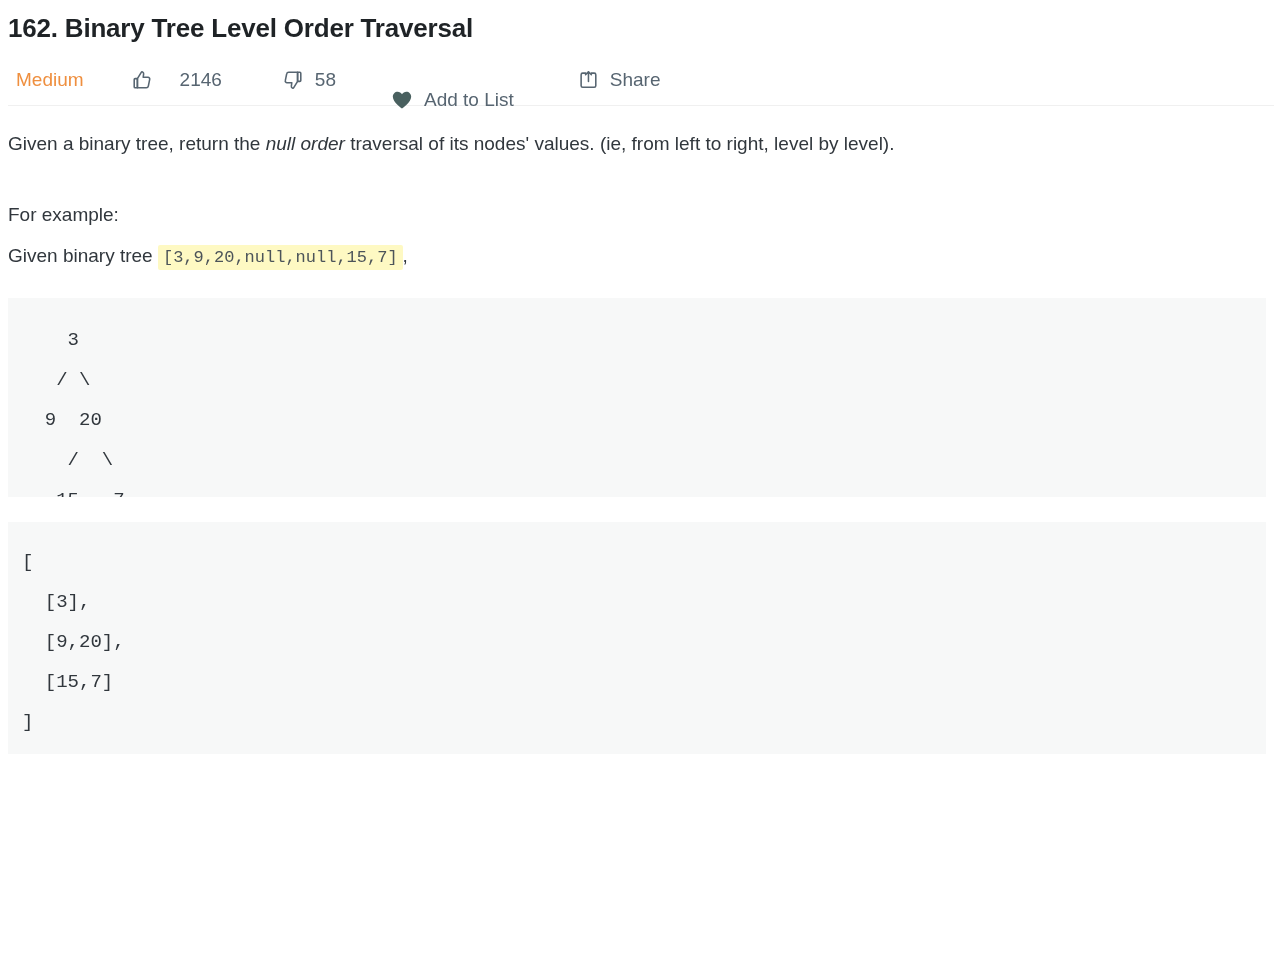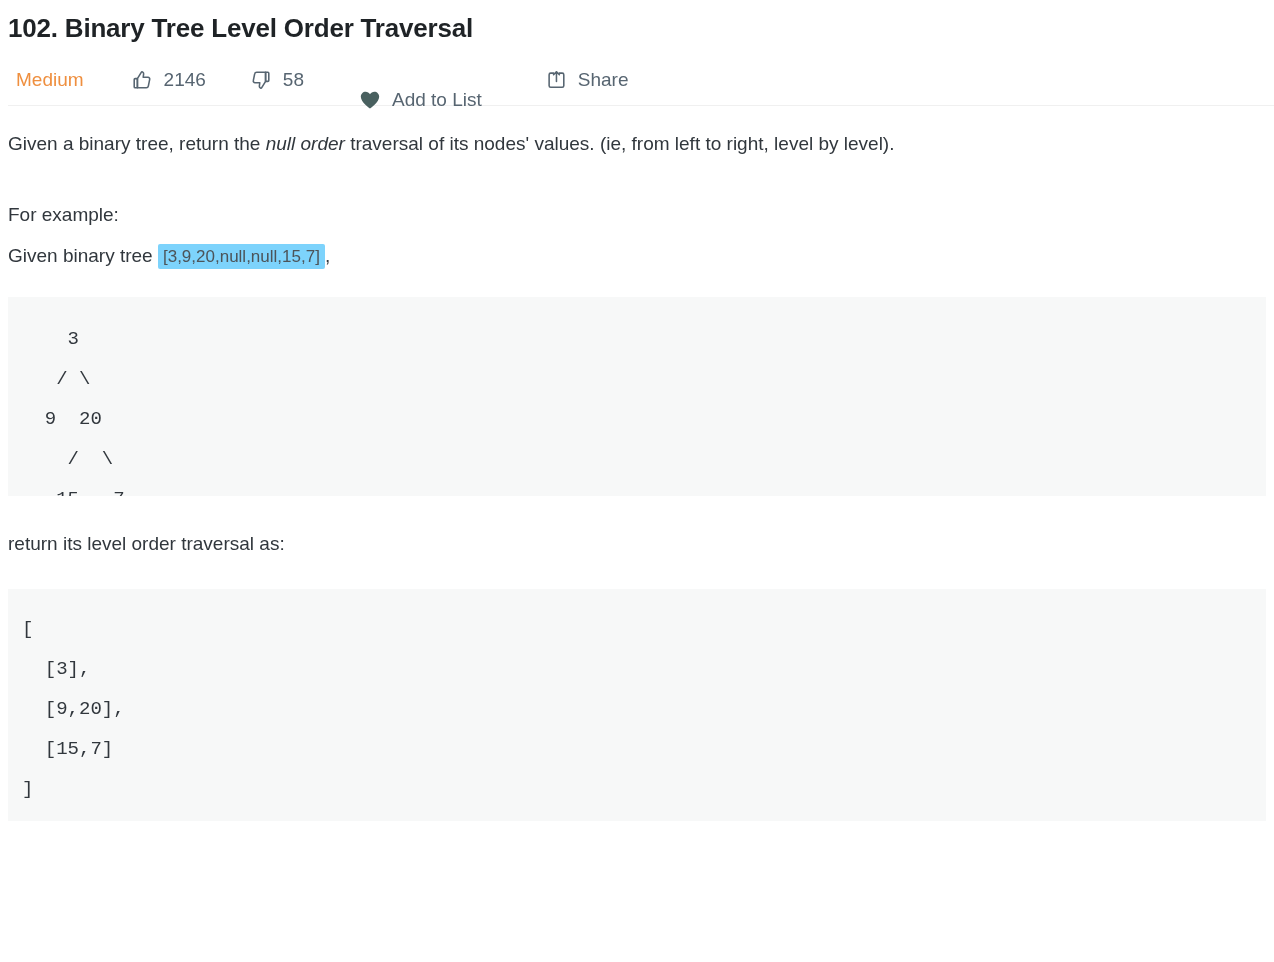--- a/index.html
+++ b/index.html
@@ -44,21 +44,21 @@
     white-space: nowrap;
     margin-left: 8px;
   }
   .meta-item {
     display: flex;
     align-items: center;
     font-size: 19px;
     color: #576571;
     white-space: nowrap;
   }
-  .meta-item.likes { margin-right: 44px; }
+  .meta-item.likes { margin-right: 60px; gap: 16px; }
   .meta-item.dislikes { margin-right: 55px; }
   .meta-item.addlist { margin-right: 63px; margin-top: 40px; }
   .meta-item .ico {
     display: inline-flex;
     align-items: center;
     justify-content: center;
     margin-right: 11px;
   }
   .meta-item .lbl { display: inline-block; }
   .divider {
@@ -72,23 +72,23 @@
     font-size: 19px;
     line-height: 41px;
     color: #31373d;
     margin: 0;
   }
   .para.first { padding-top: 17px; }
   .para.example { padding-top: 30px; }
   .para.returnas { padding-top: 27px; }
   .para em { font-style: italic; }
   code.inline {
-    font-family: Liberation Sans, sans-serif;
+    font-family: Liberation Mono, monospace;
     font-size: 17px;
-    background: #7dd3fc;
+    background: #fef9c3;
     color: #4c5459;
     padding: 3px 5px;
     border-radius: 2px;
     white-space: pre;
   }
   
   pre.block {
     background: #f7f8f8;
     margin: 0;
     font-family: "Liberation Mono", "DejaVu Sans Mono", monospace;
@@ -109,21 +109,21 @@
     padding: 20px 14px 22px 14px;
     box-sizing: border-box;
     height: 232px;
   }
 </style>
 </head>
 <body>
 
 <div class="page">
 
-  <h1 class="problem-title">102. Binary Tree Level Order Traversal</h1>
+  <h1 class="problem-title">162. Binary Tree Level Order Traversal</h1>
 
   <div class="meta-row">
 
     <span class="difficulty">Medium</span>
 
     <div class="meta-item likes">
       <span class="ico">
         <svg width="22" height="22" viewBox="0 0 24 24" fill="none" stroke="#576571" stroke-width="1.7" stroke-linecap="round" stroke-linejoin="round">
           <path d="M7 10.5V20.5H4.5C3.9 20.5 3.5 20.1 3.5 19.5V11.5C3.5 10.9 3.9 10.5 4.5 10.5H7Z"></path>
           <path d="M7 10.5L11.2 3.6C11.5 3.1 12.1 3 12.6 3.2C13.4 3.6 13.9 4.5 13.8 5.4L13.3 9H18.6C19.8 9 20.7 10.1 20.4 11.3L18.9 18.6C18.7 19.7 17.8 20.5 16.7 20.5H7V10.5Z"></path>
@@ -171,21 +171,20 @@
   <p class="para example">For example:</p>
 
   <p class="para"><span>Given binary tree </span><code class="inline">[3,9,20,null,null,15,7]</code><span>,</span></p>
 
   <pre class="block tree-block">    3
    / \
   9  20
     /  \
    15   7</pre>
 
-  <p class="para returnas">return its level order traversal as:</p>
 
   <pre class="block output-block">[
   [3],
   [9,20],
   [15,7]
 ]</pre>
 
 </div>
 
 </body></html>

